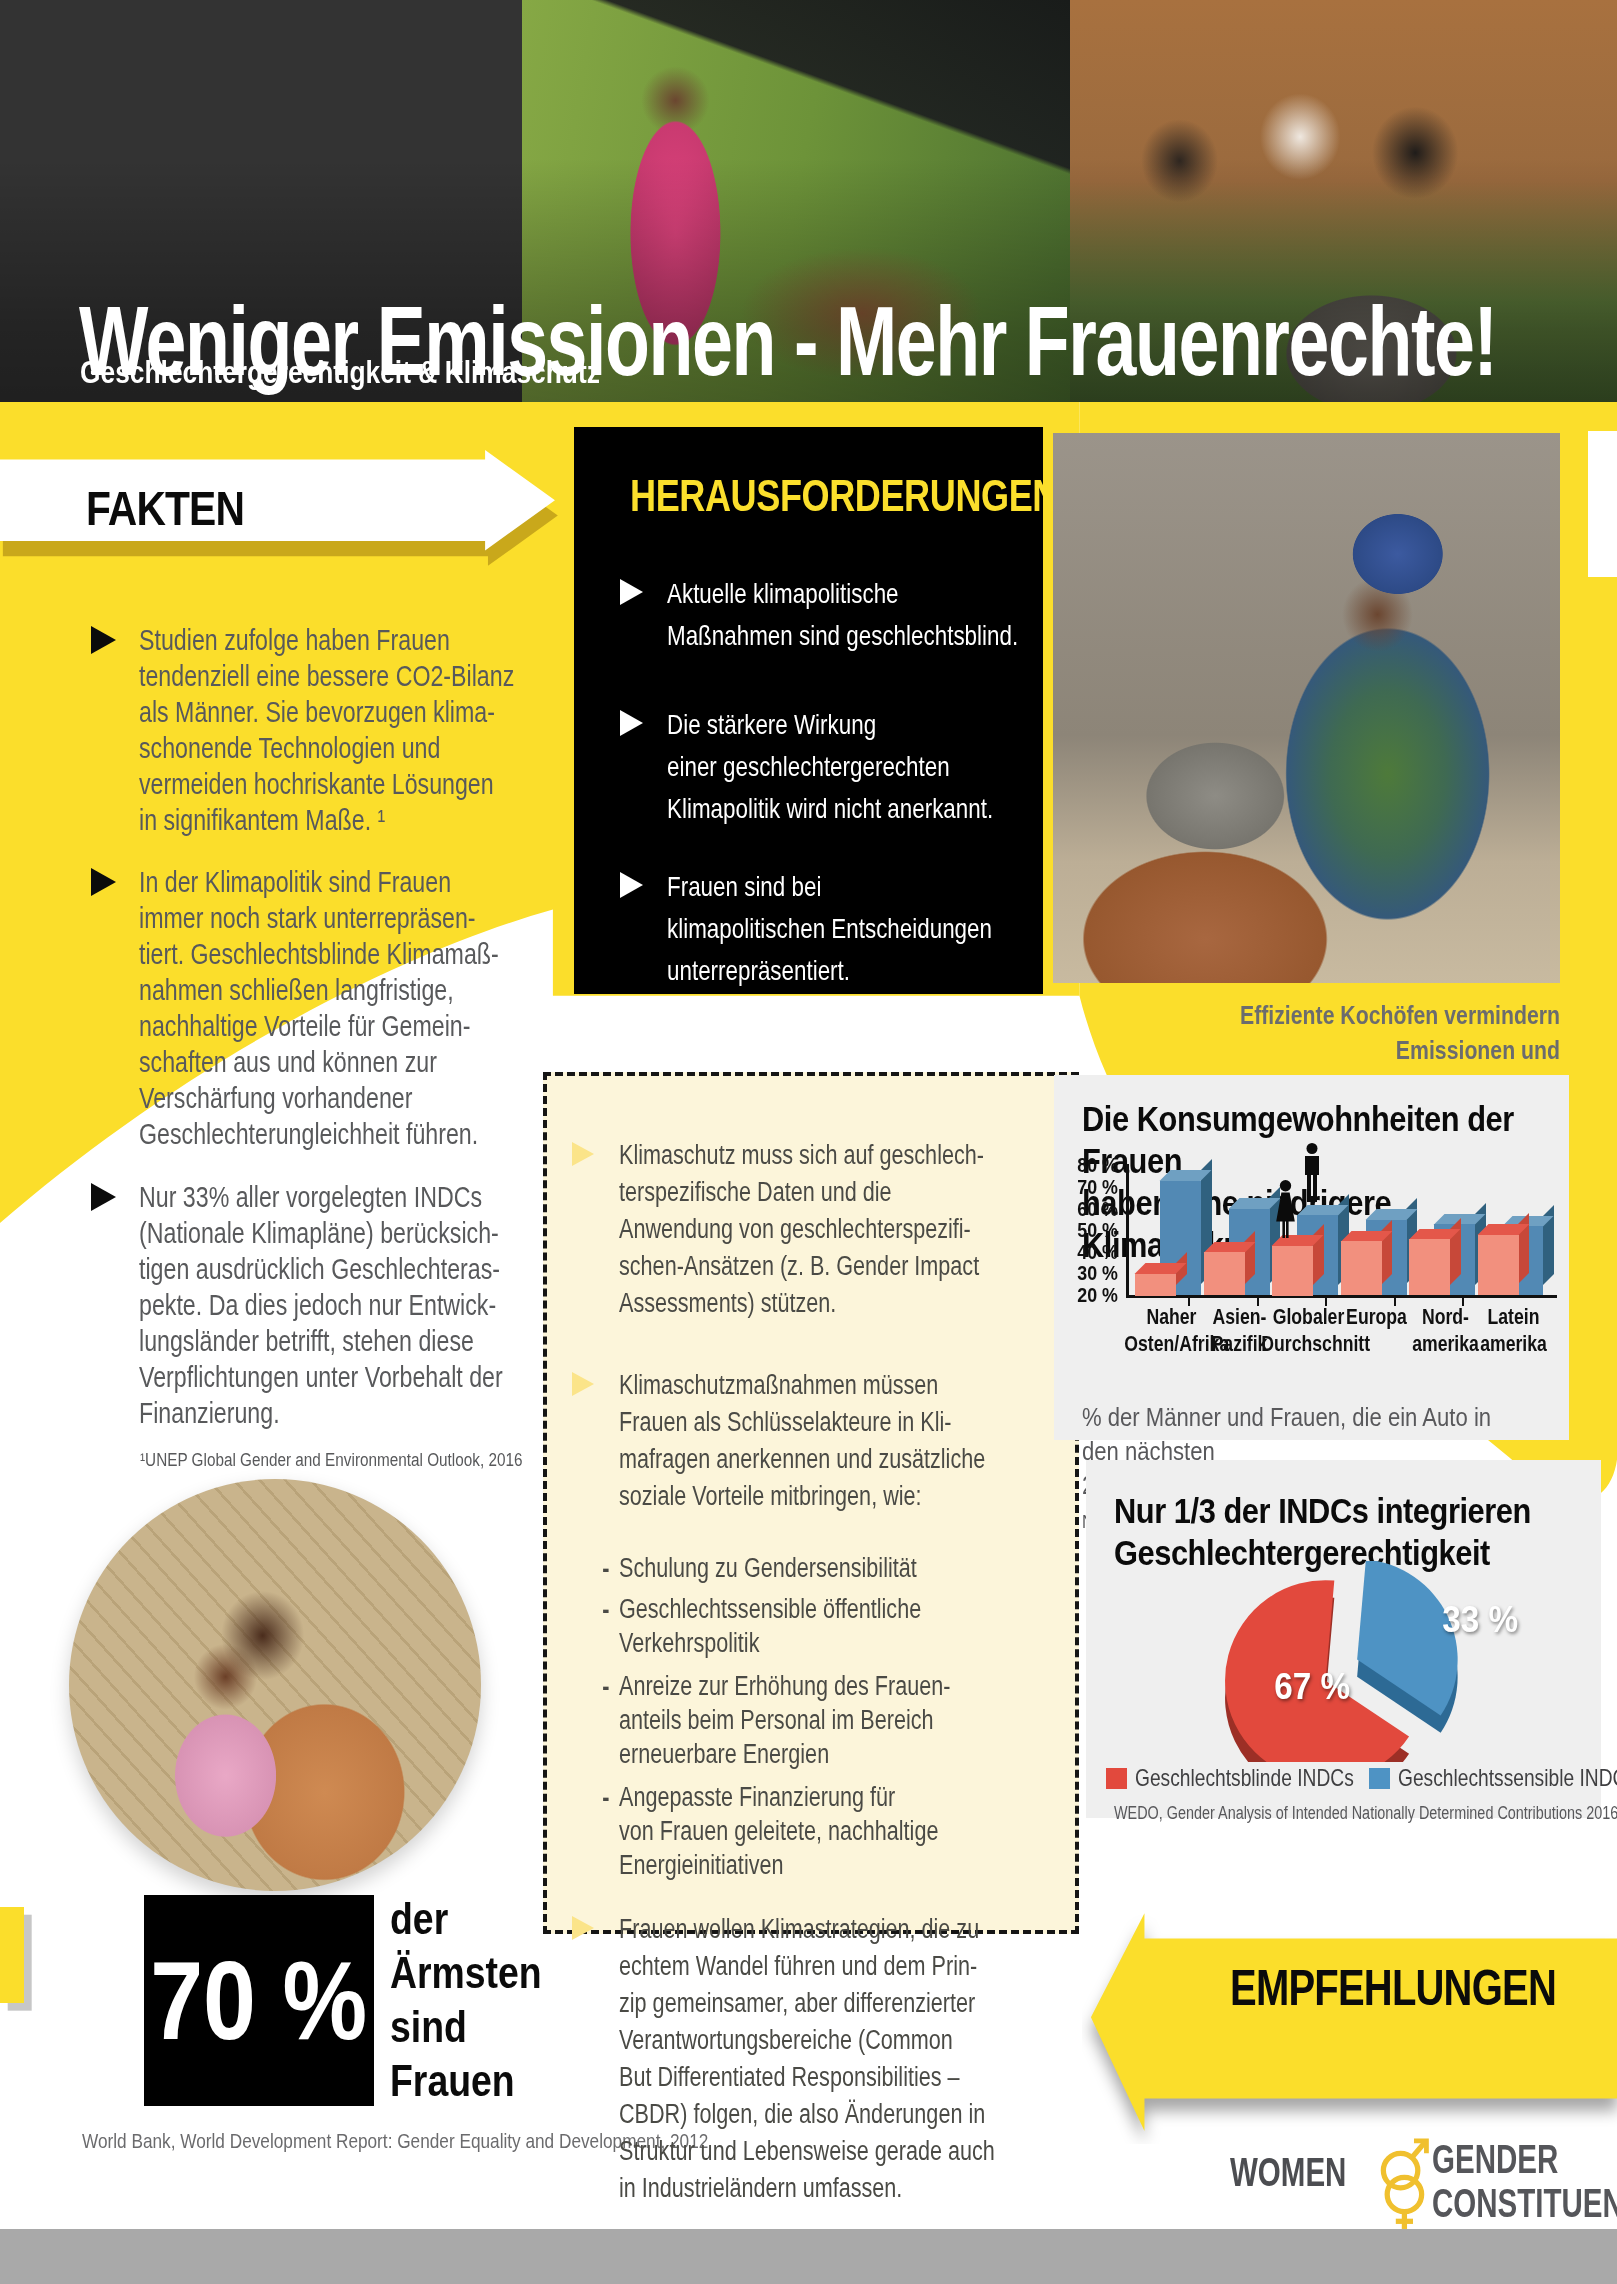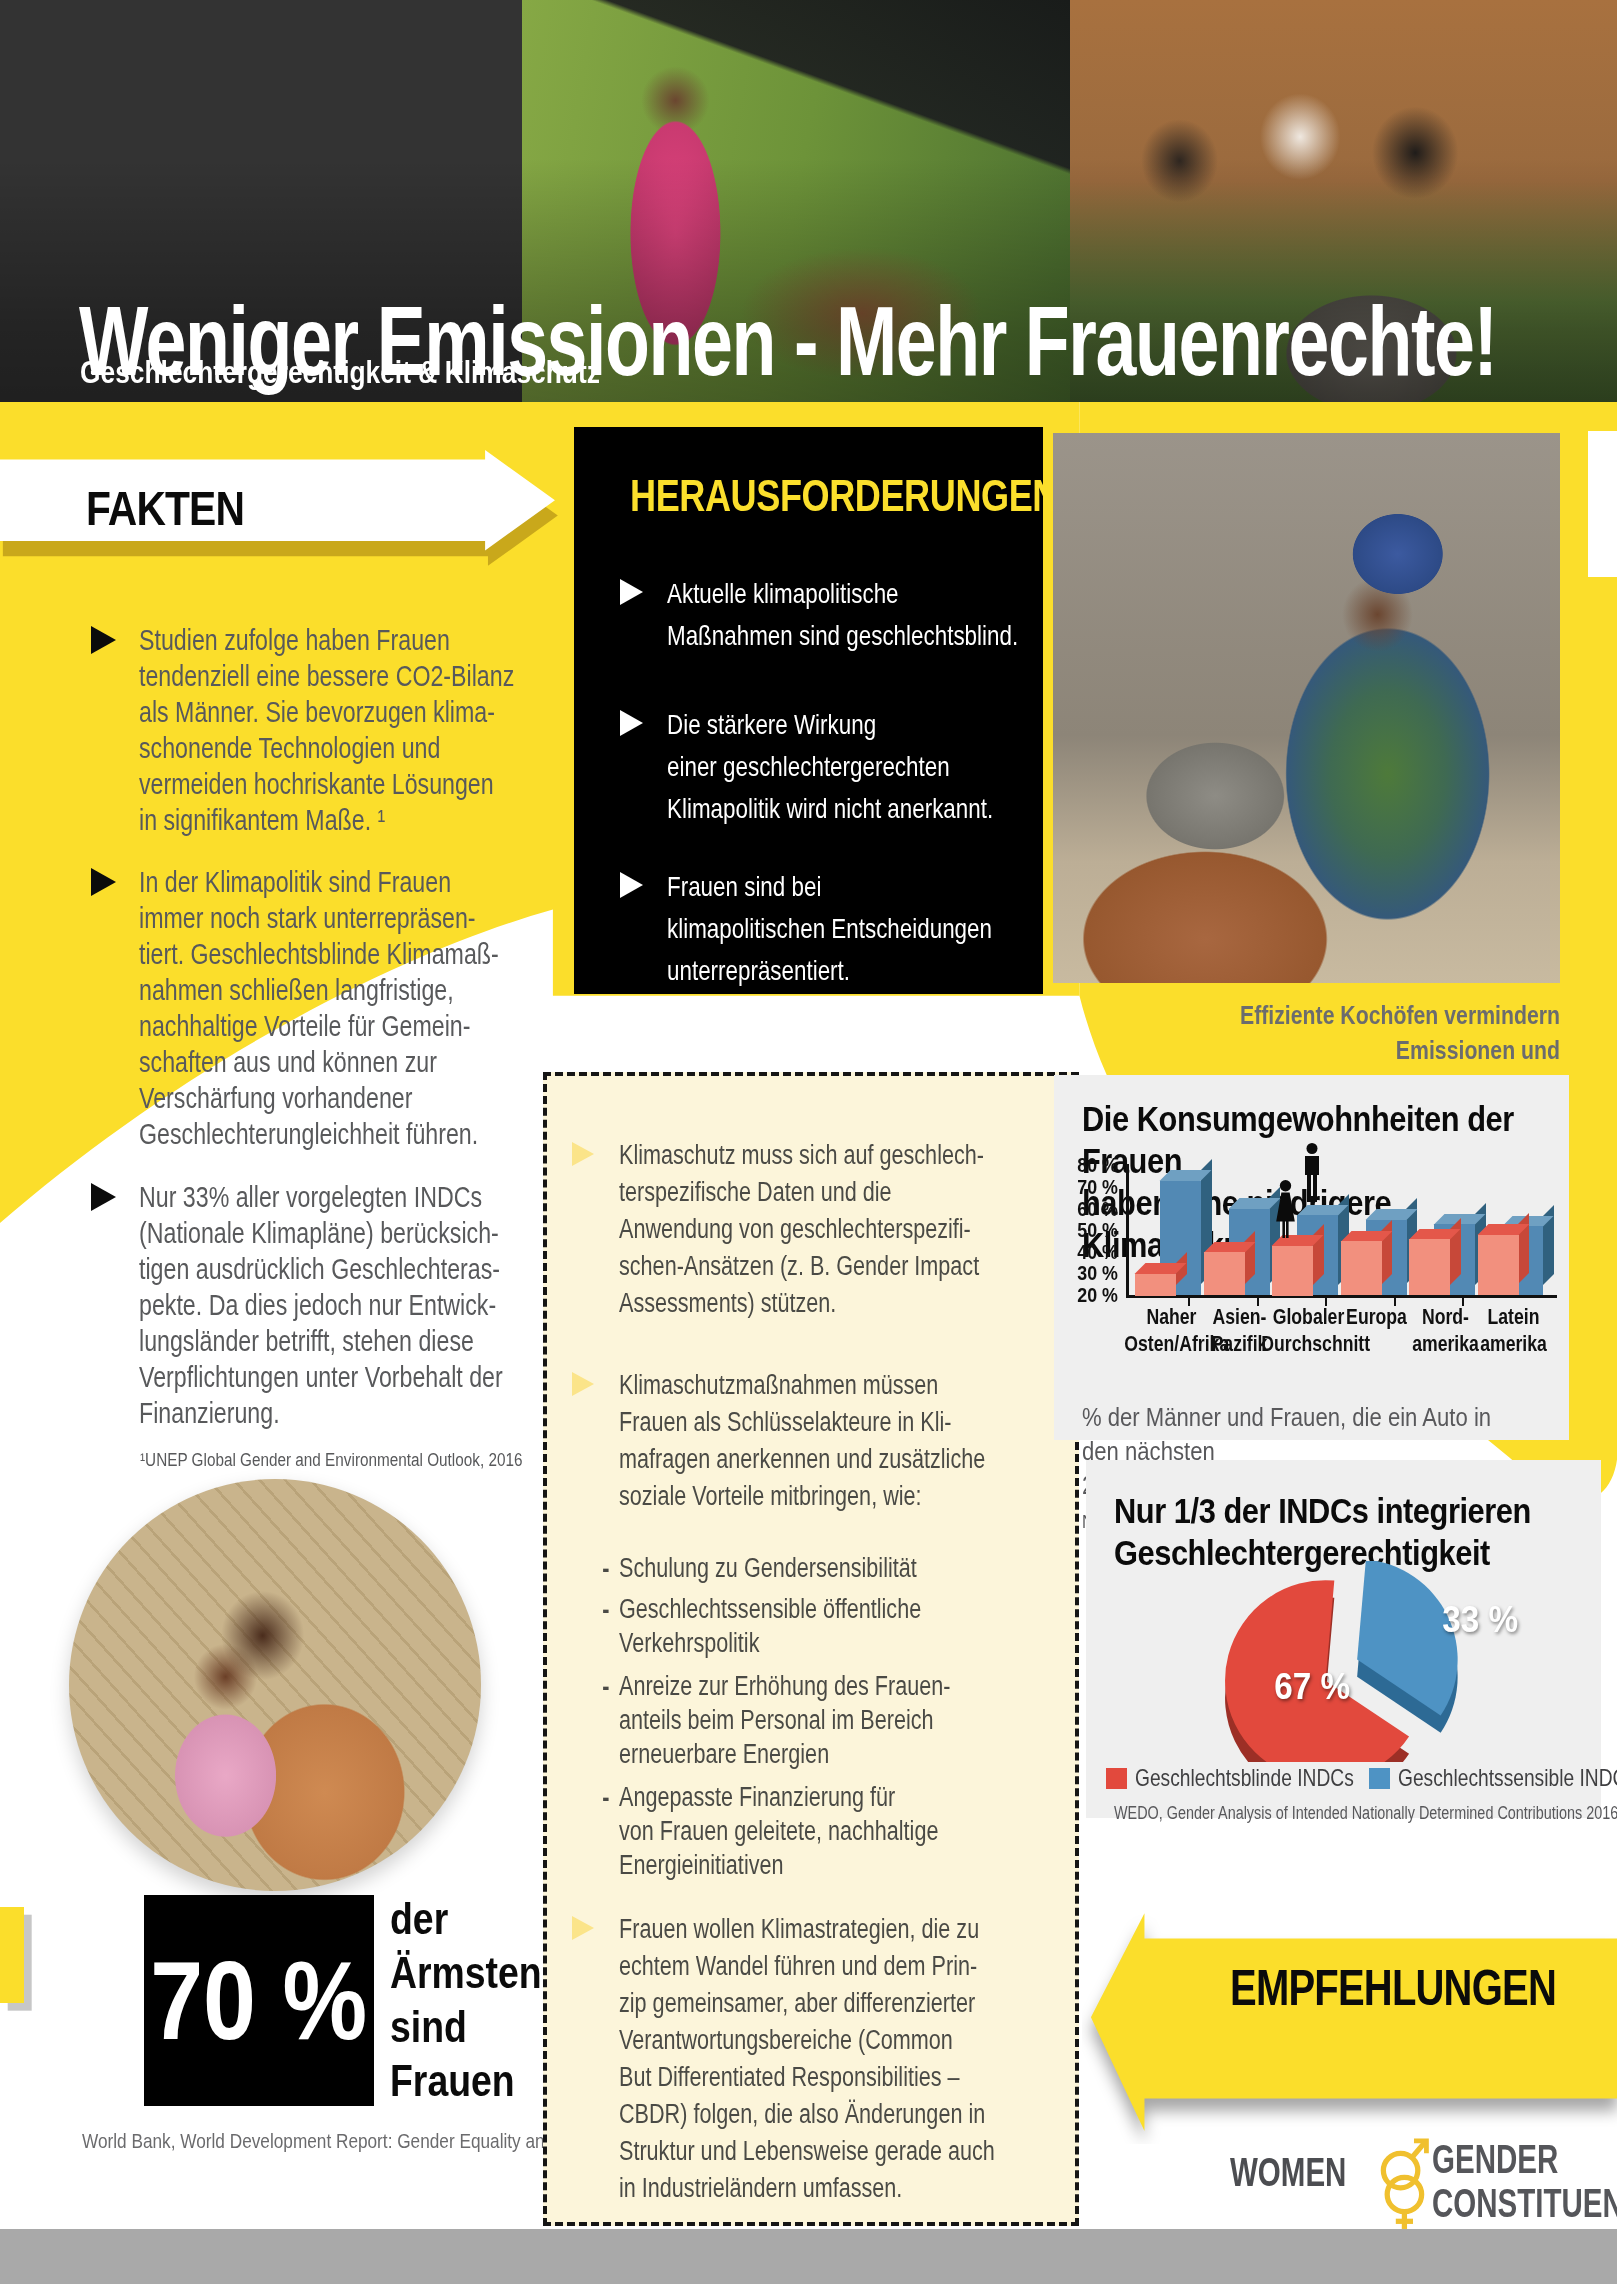--- a/index.html
+++ b/index.html
@@ -82,21 +82,21 @@
               box-shadow:7.7px 7.7px 0 rgba(0,0,0,.22)}
 
   
   #challenges{left:574px;top:427px;width:469px;height:567px;background:#000}
   #ch-title{left:56px;top:44px;font-size:44px;font-weight:bold;color:#fbdf2c;
             transform:scaleX(.82);transform-origin:0 0;letter-spacing:-0.5px;white-space:nowrap}
   .ch-row{position:absolute;left:46px;width:392px}
   .ch-text{font-size:28px;line-height:42px;color:#fff;white-space:pre-line}
 
   
-  #demands{left:543px;top:1072px;width:536px;height:1154px;background:#fcf5da;
+  #demands{left:543px;top:1072px;width:536px;height:862px;background:#fcf5da;
            border:4.3px dashed #151515;box-sizing:border-box}
   .dm-row{position:absolute;left:25px;width:479px}
   .dm-text{font-size:27px;line-height:37px;color:#4a4a45;white-space:pre-line}
   .dm-sub{position:absolute;left:72px;width:445px;font-size:27px;line-height:34px;
           color:#4a4a45;white-space:pre-line}
   .dash{position:absolute;left:-21px;top:1px;font-weight:bold}
 
   
   #cook-photo{left:1053px;top:433px;width:507px;height:550px;
     background:

